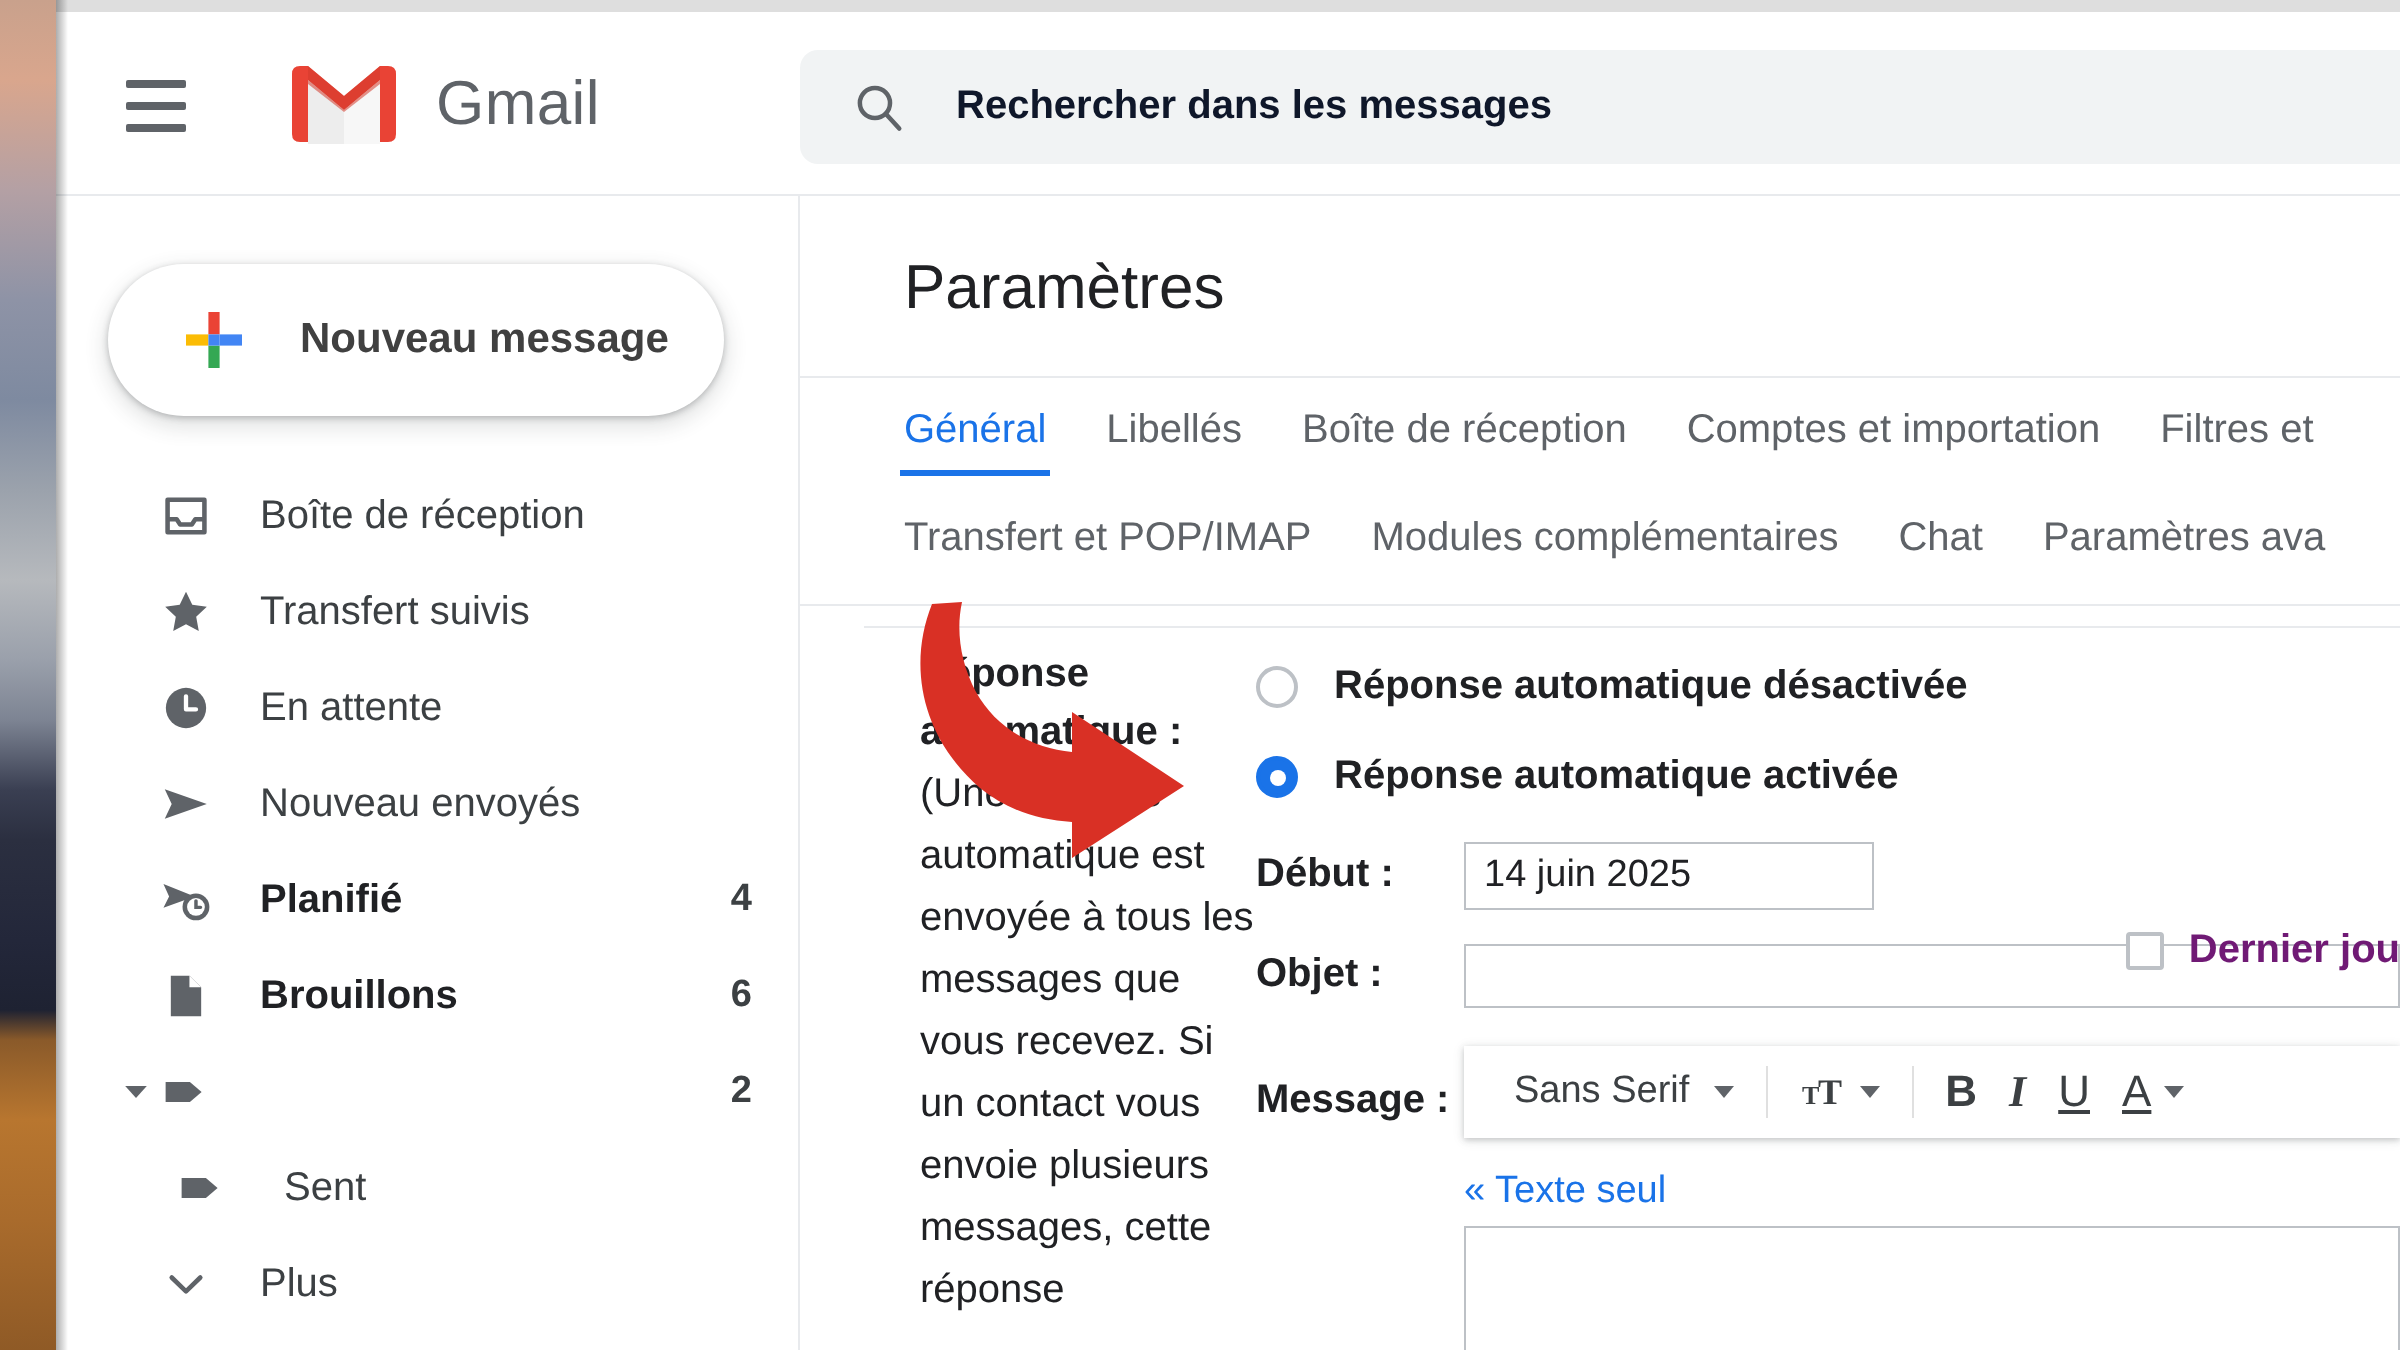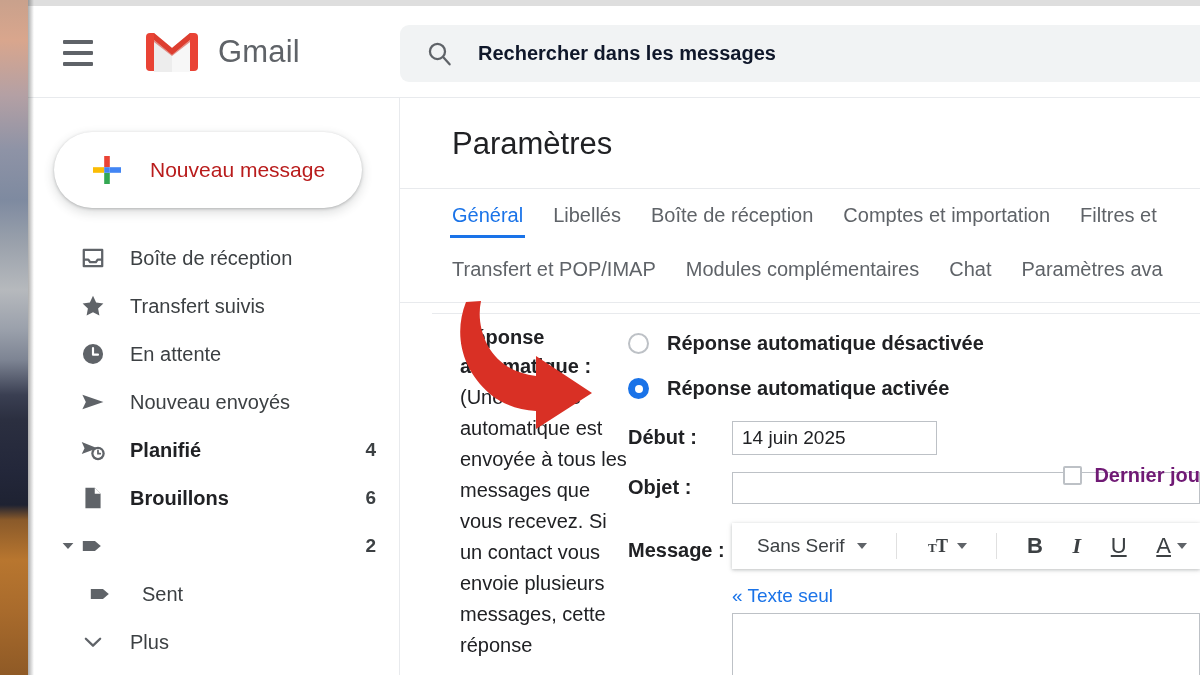--- a/index.html
+++ b/index.html
@@ -148,22 +148,23 @@
     background: #ffffff;
     border-radius: 38px;
     box-shadow: 0 1px 3px rgba(60,64,67,0.30), 0 4px 10px 2px rgba(60,64,67,0.14);
     display: flex; align-items: center;
     padding-left: 36px;
     gap: 26px;
     cursor: pointer;
   }
   .compose-label {
     font-size: 21px;
-    color: #b91c1c;
-    white-space: nowrap;
+    color: #404040;
+    white-space: nowrap;
+    font-weight: bold;
   }
 
   .nav-list {
     position: absolute;
     left: 0; top: 136px;
     width: 372px;
   }
   .nav-item {
     position: relative;
     height: 48px;
@@ -403,21 +404,20 @@
   }
   .editor-wrap { position: relative; width: 468px; }
 
   .toolbar {
     height: 46px;
     background: #ffffff;
     box-shadow: 0 1px 3px rgba(60,64,67,0.25), 0 1px 6px rgba(60,64,67,0.10);
     display: flex; align-items: center;
     padding: 0 6px;
     gap: 2px;
-    justify-content: space-between;
   }
   .tb-btn {
     height: 40px;
     display: flex; align-items: center; justify-content: center;
     padding: 0 7px;
     cursor: pointer;
     color: #3c4043;
   }
   .tb-font {
     font-size: 19px;

